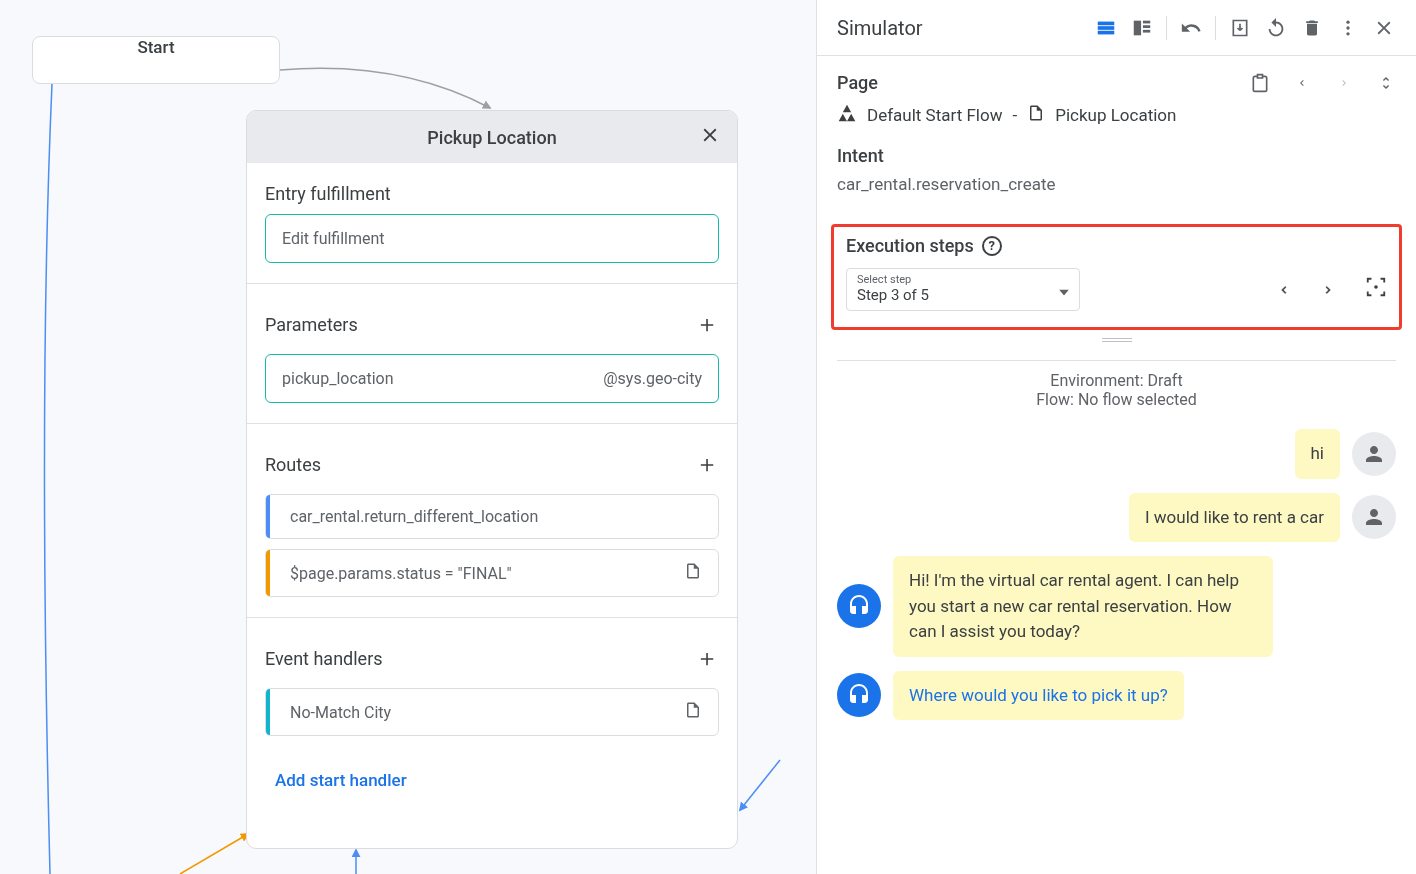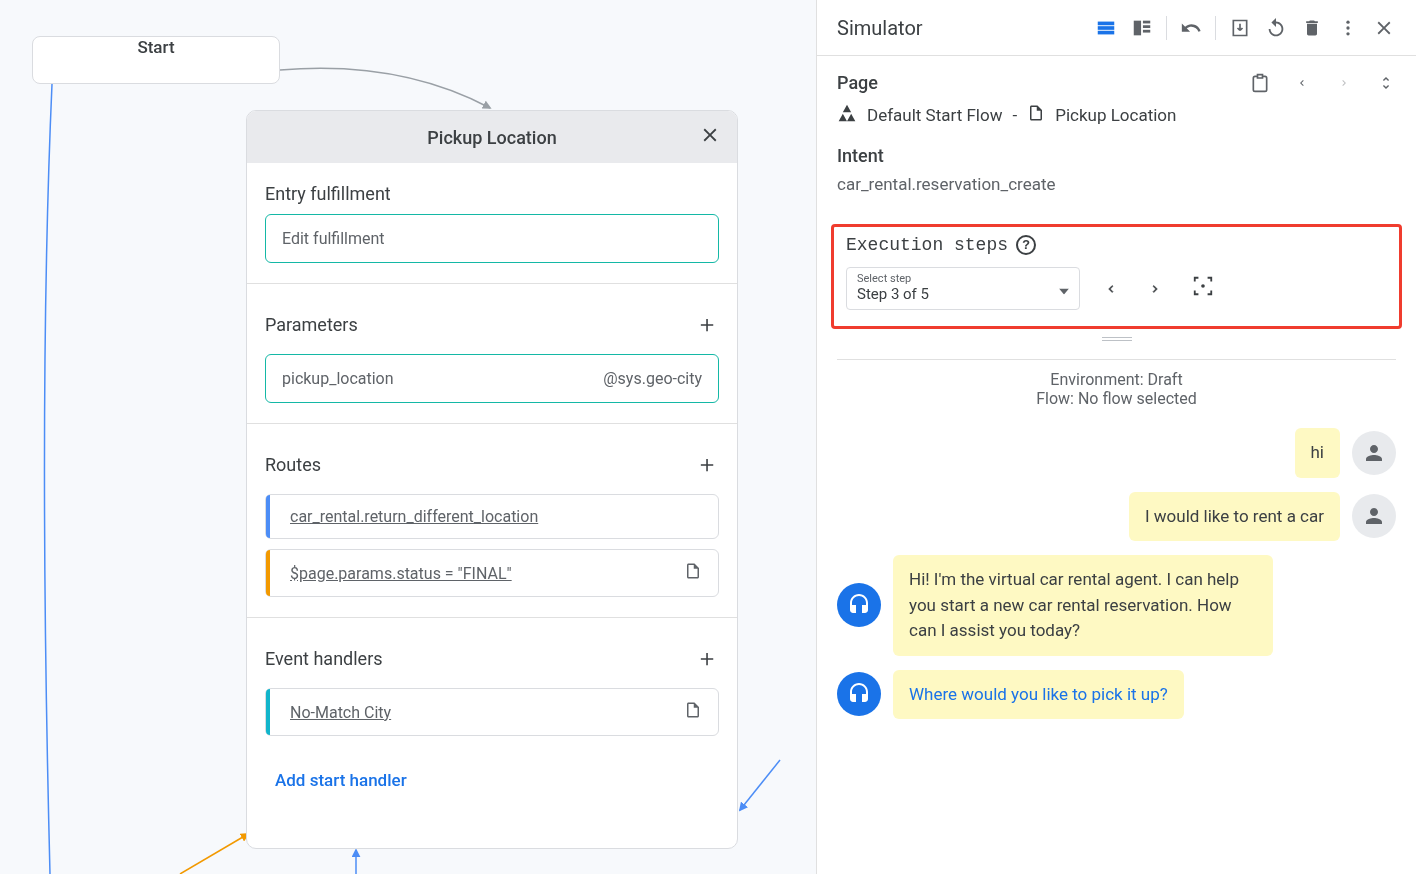--- a/index.html
+++ b/index.html
@@ -93,21 +93,20 @@
       border: 1px solid #dadce0;
       border-radius: 6px;
       padding: 12px 16px 12px 12px;
       font-size: 16px;
       color: #5f6368;
       display: flex;
       align-items: center;
       gap: 12px;
       margin-bottom: 10px;
       position: relative;
-      text-decoration: underline;
     }
     .route-box .stripe {
       width: 4px;
       height: 100%;
       position: absolute;
       left: 0; top: 0;
       border-radius: 6px 0 0 6px;
     }
     .route-text { flex: 1; padding-left: 12px; }
     .add-icon { font-size: 24px; color: #3c4043; cursor: pointer; }
@@ -197,34 +196,34 @@
       border: 3px solid #f03c2e;
       border-radius: 4px;
       padding: 8px 12px 16px;
       margin: 0 14px;
     }
     .exec-header {
       display: flex;
       align-items: center;
       gap: 8px;
       margin-bottom: 12px;
-      font-family: Liberation Mono, monospace;
     }
     .exec-header-label { font-size: 18px; font-weight: 500; }
     .help-circle {
       width: 20px; height: 20px;
       border: 2px solid #3c4043;
       border-radius: 50%;
       display: flex; align-items: center; justify-content: center;
       font-size: 13px; font-weight: 700;
     }
     .exec-controls {
       display: flex;
       align-items: center;
       gap: 24px;
+      justify-content: space-between;
     }
     .step-select {
       border: 1px solid #dadce0;
       border-radius: 4px;
       padding: 4px 10px 6px;
       width: 234px;
       position: relative;
     }
     .step-select-label { font-size: 11px; color: #5f6368; }
     .step-select-value { font-size: 15px; }

